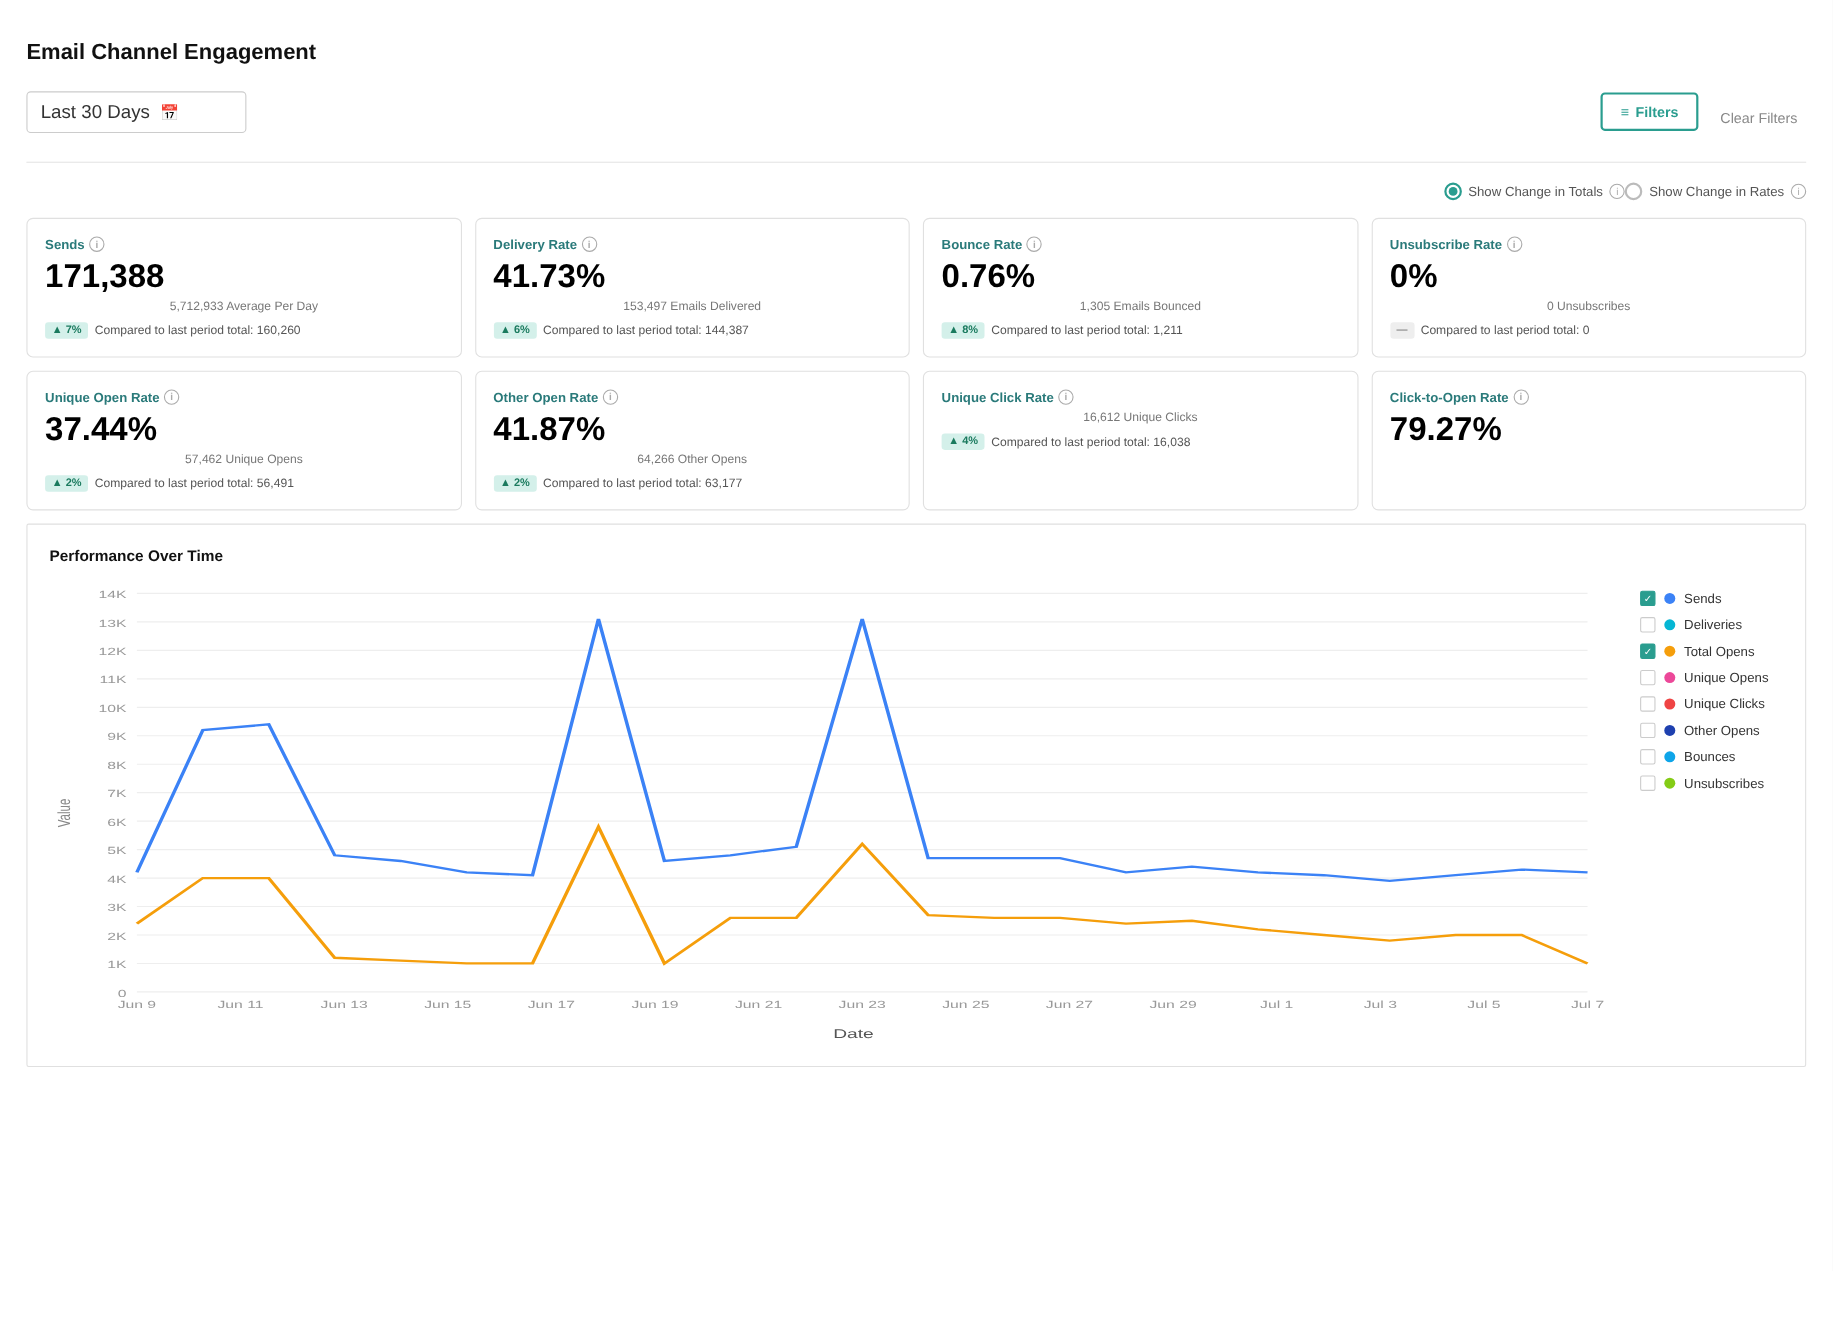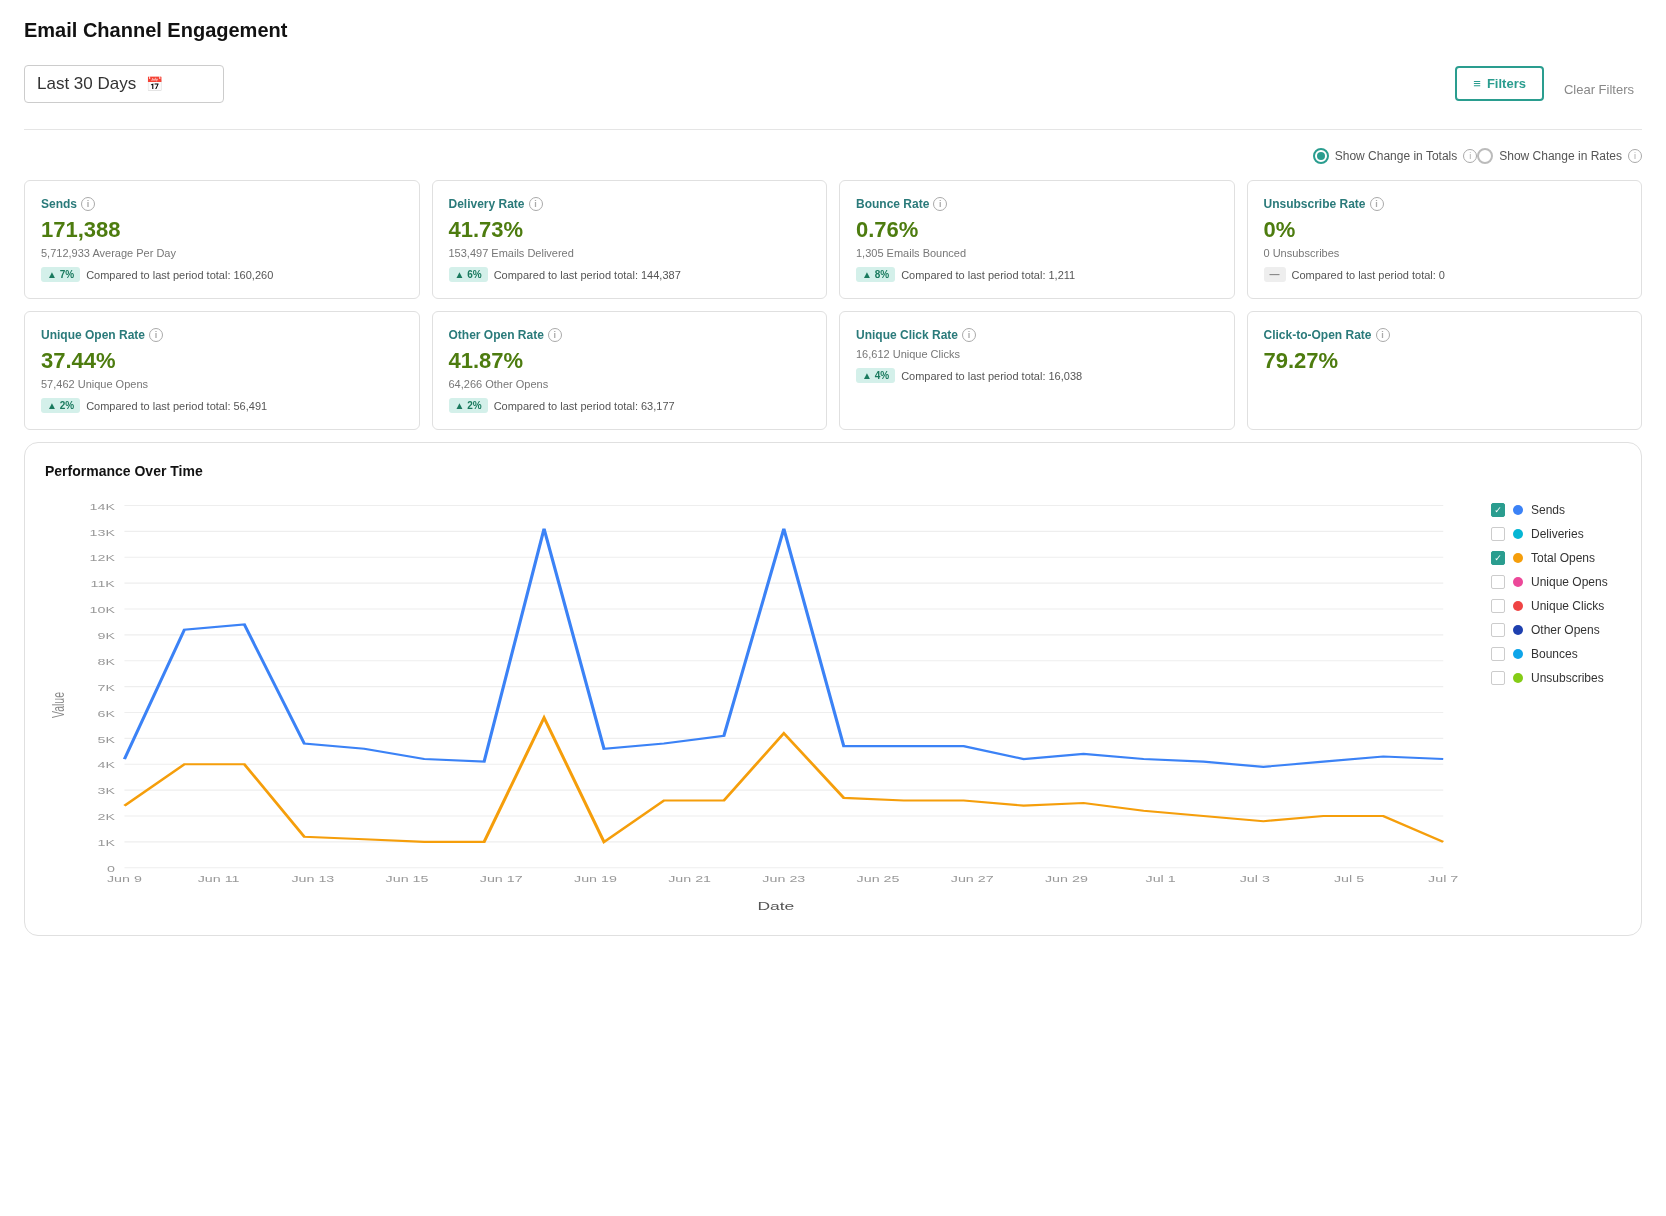--- a/index.html
+++ b/index.html
@@ -1,42 +1,42 @@
 <!DOCTYPE html>
 <html><head>
   <meta charset="utf-8">
   <style>
     * { box-sizing: border-box; margin: 0; padding: 0; }
     body { font-family: -apple-system, BlinkMacSystemFont, 'Segoe UI', sans-serif; background: #f5f5f5; color: #333; font-size: 13px; }
-    .page { background: #fff; min-height: 1216px; padding: 19px 24px 24px 24px; }
+    .page { background: #fff; min-height: 1216px; padding: 37px 24px 24px 24px; }
     .page-title { font-size: 20px; font-weight: 700; color: #111; margin-bottom: 20px; }
     .toolbar { display: flex; align-items: center; justify-content: space-between; margin-bottom: 24px; }
     .date-filter { display: flex; align-items: center; border: 1px solid #ccc; border-radius: 4px; padding: 8px 12px; background: #fff; gap: 10px; min-width: 200px; cursor: pointer; }
     .date-filter-text { font-size: 17px; color: #333; }
     .cal-icon { color: #888; font-size: 14px; }
     .toolbar-right { display: flex; align-items: center; gap: 12px; }
     .filters-btn { display: flex; align-items: center; gap: 6px; border: 2px solid #2a9d8f; border-radius: 4px; padding: 8px 16px; background: #fff; color: #2a9d8f; font-weight: 600; font-size: 13px; cursor: pointer; }
     .clear-filters-btn { background: none; border: none; color: #888; font-size: 13px; cursor: pointer; padding: 8px; margin-top: 12px; }
     .divider { border: none; border-top: 1px solid #e5e5e5; margin-bottom: 18px; }
     .toggle-row { display: flex; align-items: center; justify-content: flex-end; margin-bottom: 16px; }
     .toggle-option { display: flex; align-items: center; gap: 6px; font-size: 12px; color: #555; cursor: pointer; }
     .radio-circle { width: 16px; height: 16px; border-radius: 50%; border: 2px solid #2a9d8f; display: flex; align-items: center; justify-content: center; }
     .radio-circle.active::after { content: ''; width: 8px; height: 8px; border-radius: 50%; background: #2a9d8f; display: block; }
     .radio-circle.inactive { border-color: #bbb; }
     .info-icon { display: inline-flex; align-items: center; justify-content: center; width: 14px; height: 14px; border-radius: 50%; border: 1px solid #aaa; color: #aaa; font-size: 9px; cursor: pointer; }
     .metrics-grid { display: grid; grid-template-columns: repeat(4, 1fr); gap: 12px; margin-bottom: 12px; }
     .metric-card { background: #fff; border: 1px solid #e0e0e0; border-radius: 6px; padding: 16px; }
     .metric-title { font-size: 12px; font-weight: 600; color: #2a7a7a; margin-bottom: 6px; display: flex; align-items: center; gap: 4px; }
-    .metric-value { font-size: 22px; font-weight: 700; color: #4d7c0f; margin-bottom: 4px; }
-    .metric-subtitle { font-size: 11px; color: #777; margin-bottom: 8px; }
+    .metric-value { font-size: 30px; font-weight: 700; color: #000000; margin-bottom: 4px; }
+    .metric-subtitle { font-size: 11px; color: #777; margin-bottom: 8px; text-align: center; }
     .metric-change { display: flex; align-items: center; gap: 6px; font-size: 11px; color: #555; }
     .badge { display: inline-flex; align-items: center; gap: 2px; padding: 2px 6px; border-radius: 3px; font-size: 10px; font-weight: 600; }
     .badge-up { background: #d4f0ea; color: #1a7a5e; }
     .badge-neutral { background: #eee; color: #888; }
-    .chart-section { border: 1px solid #e0e0e0; border-radius: 14px; padding: 20px; background: #fff; margin-top: 12px; }
+    .chart-section { border: 1px solid #e0e0e0; border-radius: 2px; padding: 20px; background: #fff; margin-top: 12px; }
     .chart-title { font-size: 14px; font-weight: 700; color: #111; margin-bottom: 16px; }
     .chart-area { display: flex; gap: 16px; }
     .chart-container { flex: 1; position: relative; height: 420px; }
     .chart-legend { display: flex; flex-direction: column; gap: 10px; padding-top: 8px; min-width: 130px; }
     .legend-item { display: flex; align-items: center; gap: 8px; font-size: 12px; color: #333; }
     .legend-checkbox { width: 14px; height: 14px; border: 1.5px solid #ccc; border-radius: 2px; display: flex; align-items: center; justify-content: center; background: #fff; flex-shrink: 0; cursor: pointer; }
     .legend-checkbox.checked { background: #2a9d8f; border-color: #2a9d8f; color: #fff; font-size: 9px; }
     .legend-dot { width: 10px; height: 10px; border-radius: 50%; flex-shrink: 0; }
     svg.chart { width: 100%; height: 100%; }
     .y-axis-title { font-size: 10px; fill: #888; }

